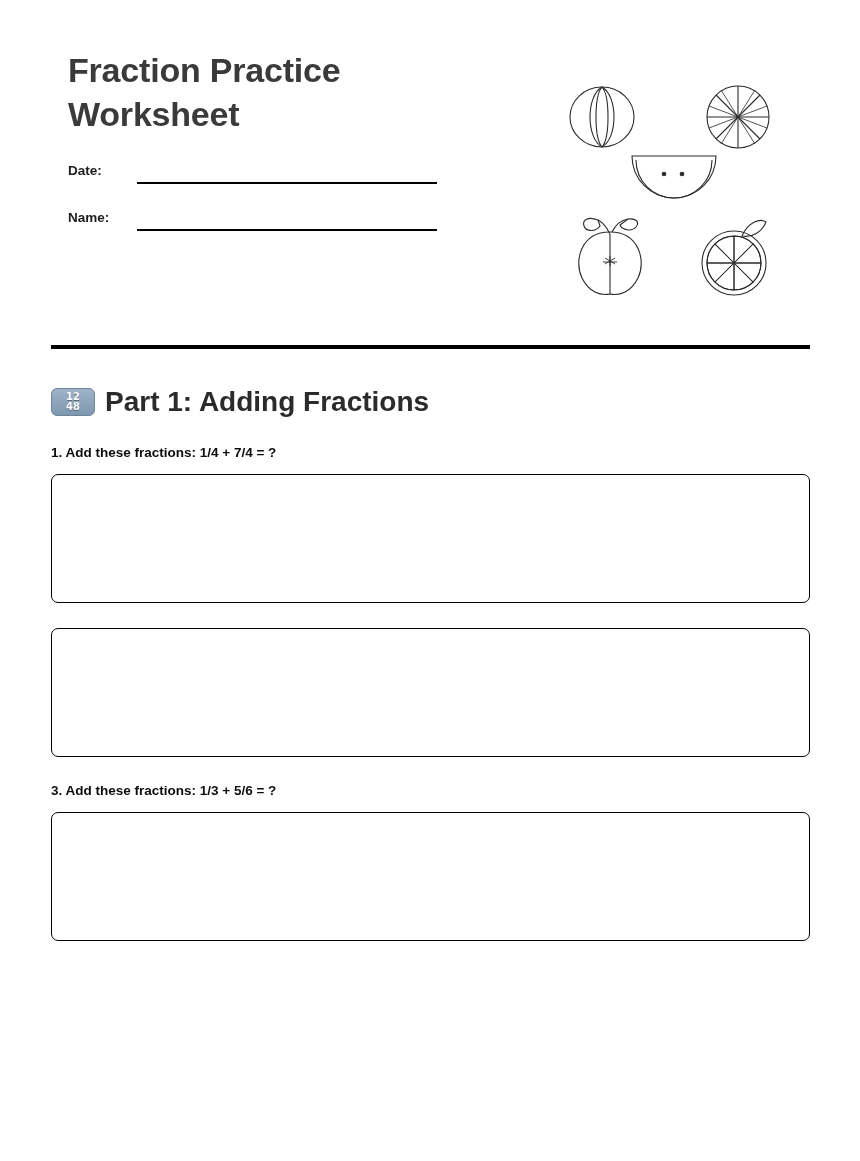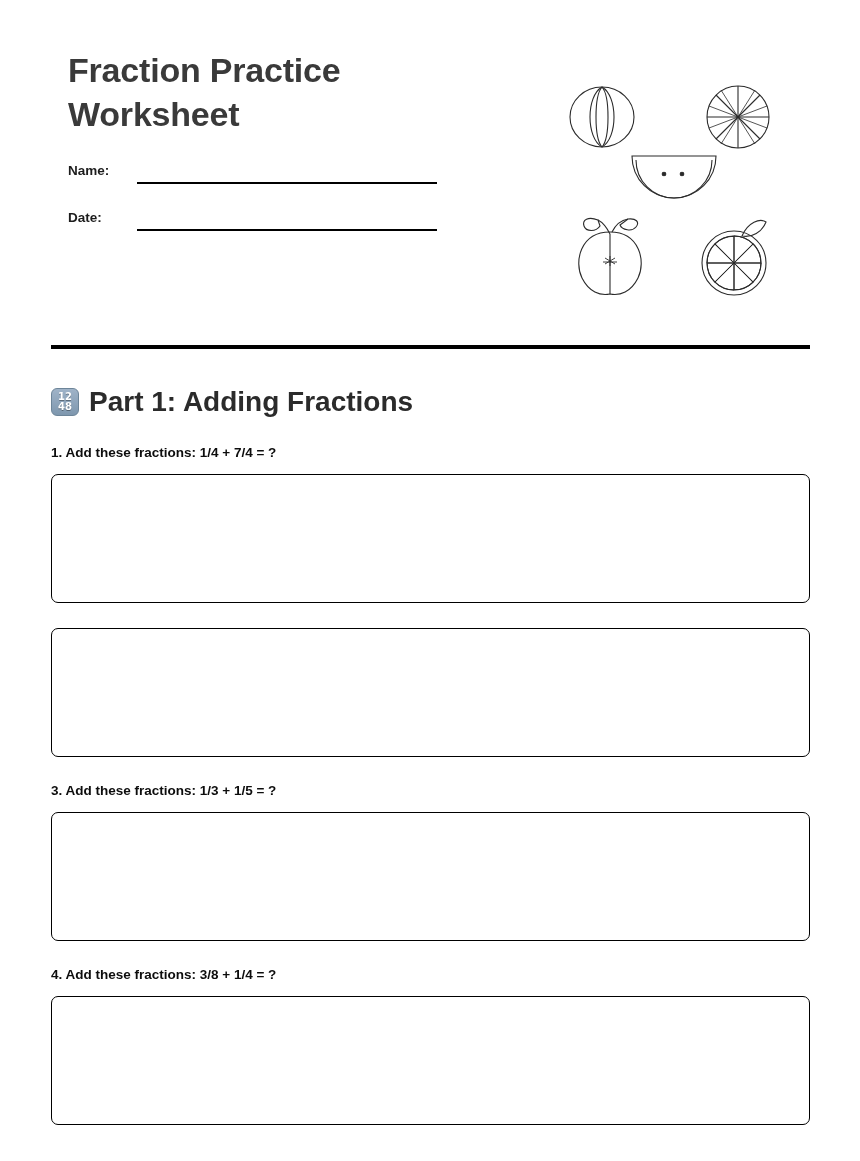--- a/index.html
+++ b/index.html
@@ -89,21 +89,21 @@
   
   .section-heading {
     position: absolute;
     left: 51px;
     top: 386px;
     display: flex;
     align-items: center;
     gap: 10px;
   }
   .numbers-emoji {
-    width: 28px;
+    width: 44px;
     height: 28px;
     border-radius: 6px;
     background: linear-gradient(#9fb3c8, #7e97ae);
     border: 1px solid #6d8599;
     box-sizing: border-box;
     display: flex;
     flex-direction: column;
     align-items: center;
     justify-content: center;
     flex: none;
@@ -157,25 +157,25 @@
 
 <div class="page">
 
   <div class="header">
     <h1 class="worksheet-title"><span>Fraction Practice</span>
       <span>Worksheet</span>
     </h1>
 
     <div class="field-block">
       <div class="field-row">
-        <span class="field-label">Name:</span>
+        <span class="field-label">Date:</span>
         <span class="field-line"></span>
       </div>
       <div class="field-row">
-        <span class="field-label">Date:</span>
+        <span class="field-label">Name:</span>
         <span class="field-line"></span>
       </div>
     </div>
   </div>
 
   <div class="fruit-art">
     <svg width="240" height="226" viewBox="0 0 240 226" fill="none" stroke="#2b2b2b" stroke-width="1.1">
 
       <g>
         <ellipse cx="46" cy="41" rx="32" ry="30"></ellipse>
@@ -264,24 +264,20 @@
     <div class="question-block">
       <p class="question-text">1. Add these fractions: 1/4 + 7/4 = ?</p>
       <div class="answer-box"></div>
     </div>
 
     <div class="question-block">
       <div class="answer-box"></div>
     </div>
 
     <div class="question-block">
-      <p class="question-text">3. Add these fractions: 1/3 + 1/5 = ?</p>
+      <p class="question-text">3. Add these fractions: 1/3 + 5/6 = ?</p>
       <div class="answer-box"></div>
     </div>
 
-    <div class="question-block">
-      <p class="question-text">4. Add these fractions: 3/8 + 1/4 = ?</p>
-      <div class="answer-box"></div>
-    </div>
 
   </div>
 
 </div>
 
 </body></html>

